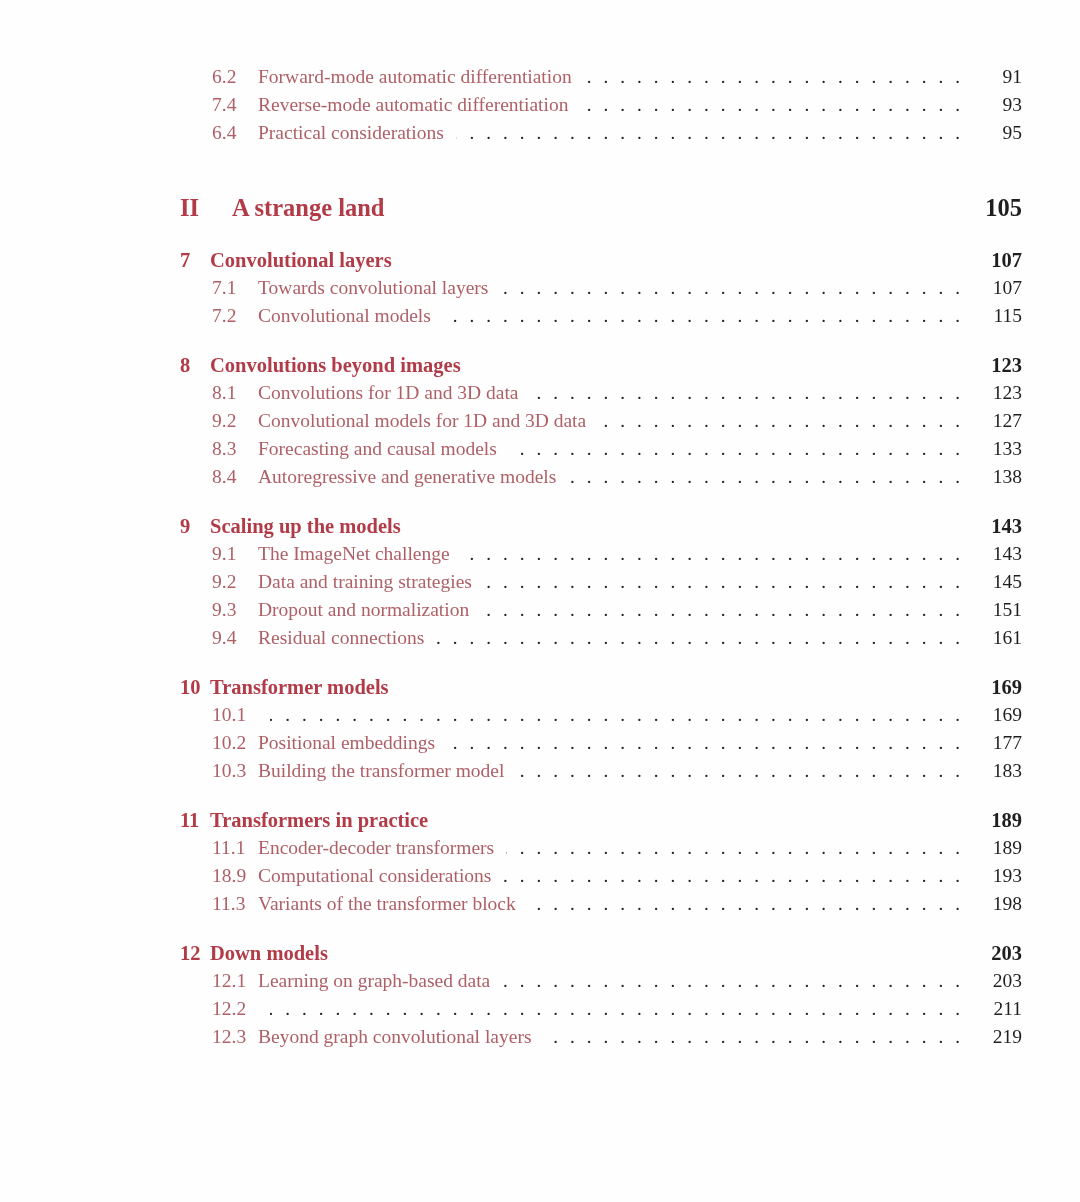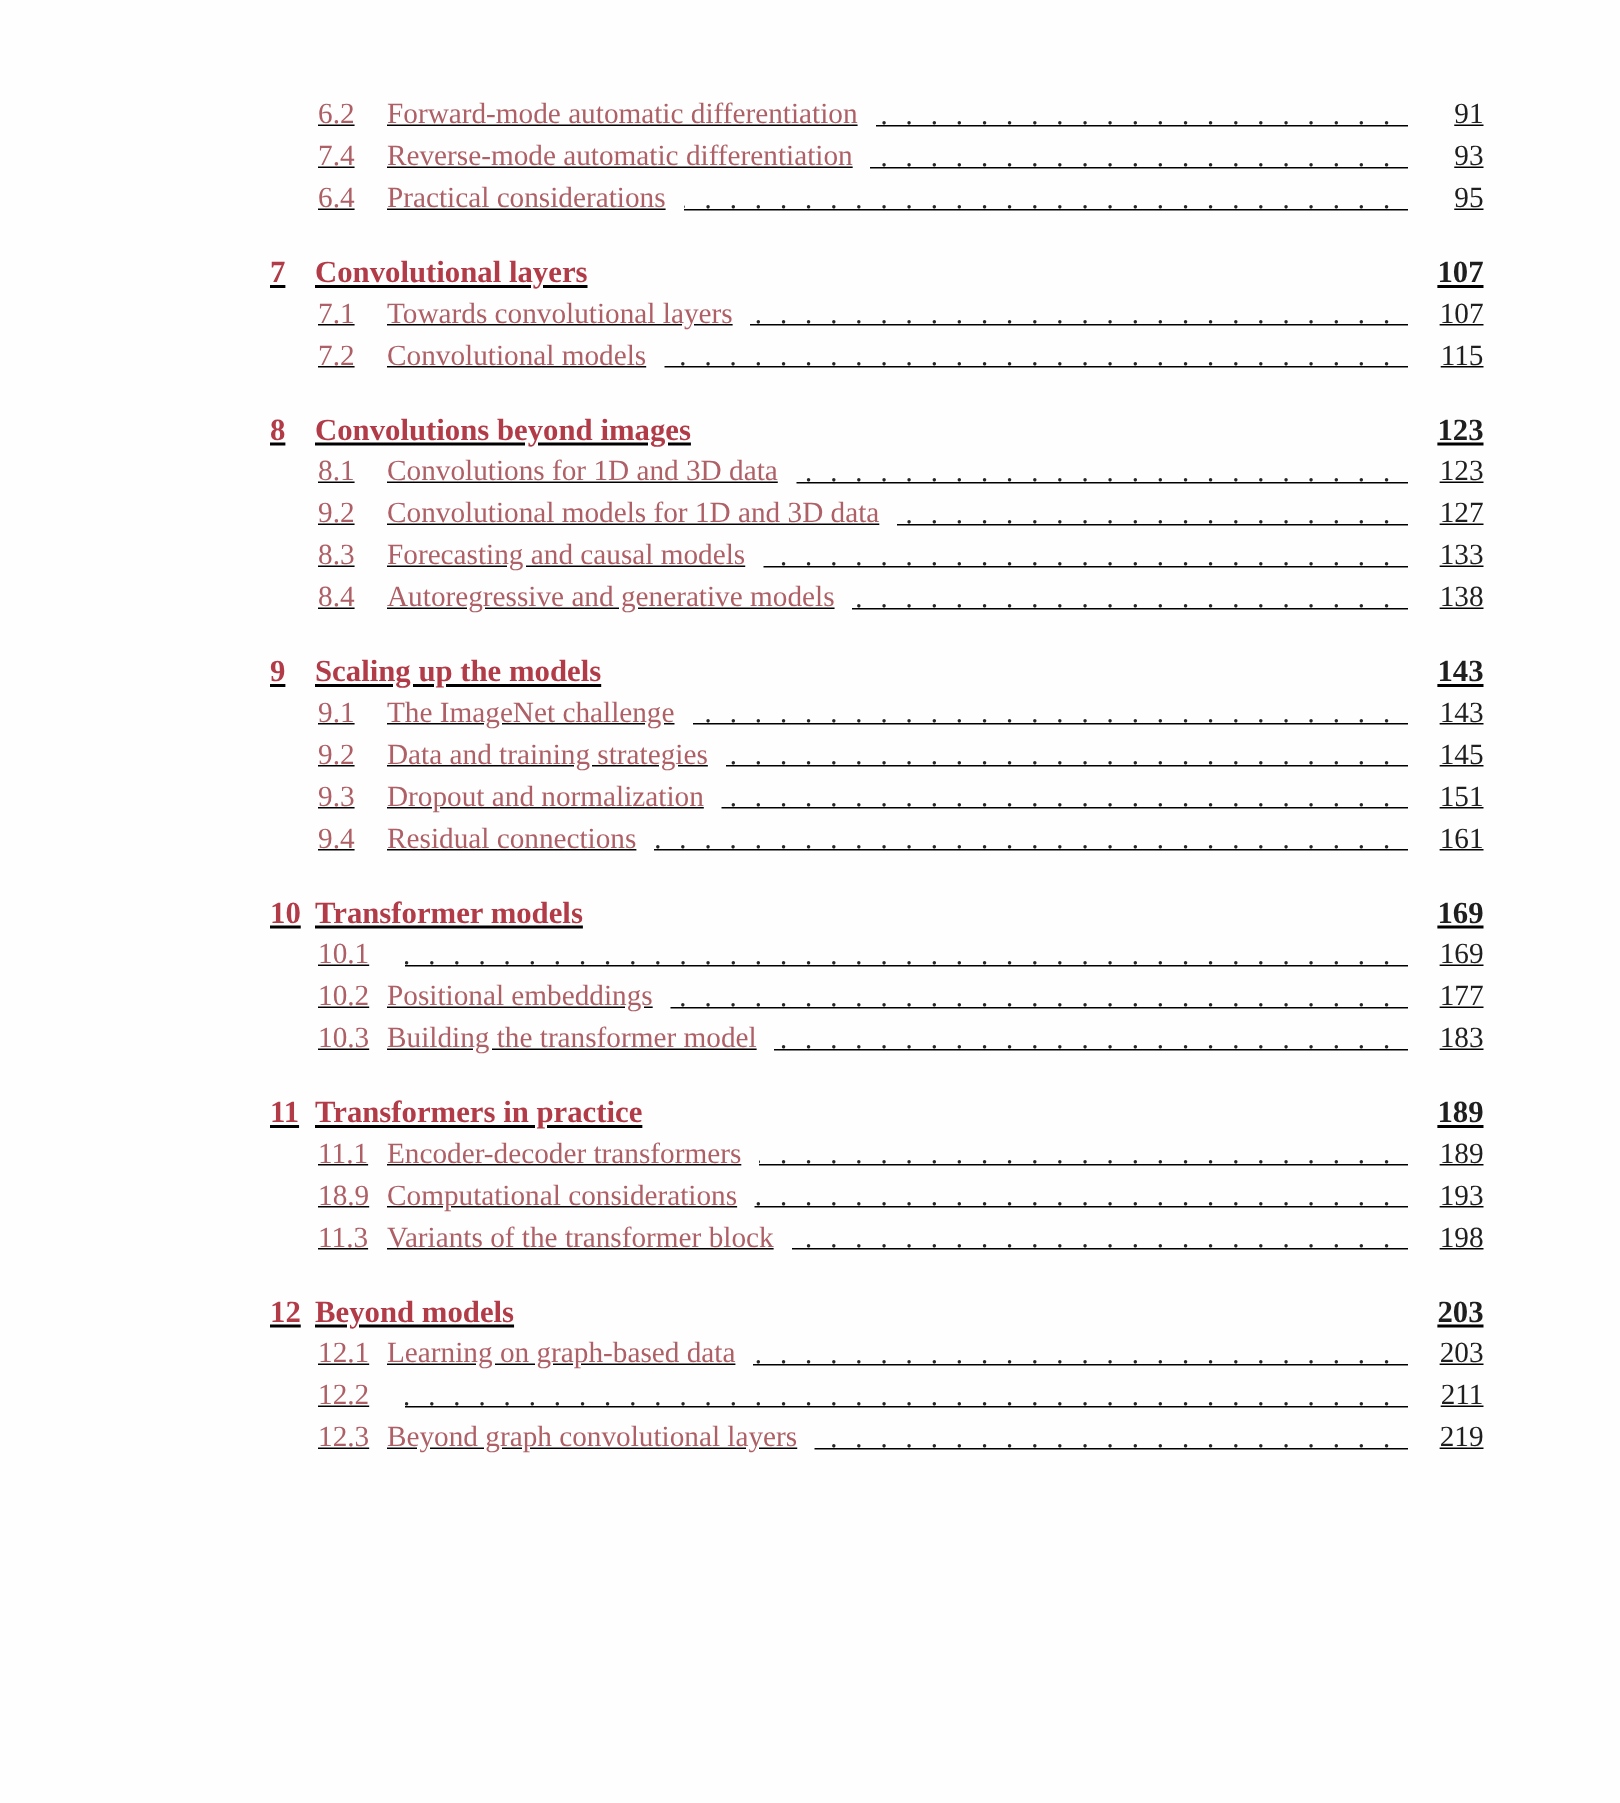--- a/index.html
+++ b/index.html
@@ -8,24 +8,23 @@
     --text-dark: #1f1f1f;
     --bg: #fefefe;
   }
   * { box-sizing: border-box; }
   html, body { margin: 0; padding: 0; background: var(--bg); }
   .page {
     position: relative;
     width: 1080px;
     height: 1202px;
     background: var(--bg);
-    padding: 63px 91px 0 180px;
+    padding: 63px 58px 0 180px;
     font-family: "Liberation Serif", "DejaVu Serif", serif;
     overflow: hidden;
-    text-decoration: underline;
   }
   .toc { width: 100%; }
   .row {
     display: flex;
     align-items: baseline;
     height: 28px;
     line-height: 28px;
     white-space: nowrap;
   }
   .row.section {
@@ -88,20 +87,26 @@
     <span class="title">Reverse-mode automatic differentiation</span>
     <span class="dots" aria-hidden="true">......................................................................</span>
     <span class="pagenum">93</span>
   </div>
       <div class="row section">
     <span class="num">6.4</span>
     <span class="title">Practical considerations</span>
     <span class="dots" aria-hidden="true">......................................................................</span>
     <span class="pagenum">95</span>
   </div>
+      <div class="row part">
+    <span class="num">II</span>
+    <span class="title">A strange land</span>
+
+    <span class="pagenum">105</span>
+  </div>
       <div class="row chapter">
     <span class="num">7</span>
     <span class="title">Convolutional layers</span>
 
     <span class="pagenum">107</span>
   </div>
       <div class="row section">
     <span class="num">7.1</span>
     <span class="title">Towards convolutional layers</span>
     <span class="dots" aria-hidden="true">......................................................................</span>
@@ -215,21 +220,21 @@
     <span class="pagenum">193</span>
   </div>
       <div class="row section">
     <span class="num">11.3</span>
     <span class="title">Variants of the transformer block</span>
     <span class="dots" aria-hidden="true">......................................................................</span>
     <span class="pagenum">198</span>
   </div>
       <div class="row chapter">
     <span class="num">12</span>
-    <span class="title">Beyond models</span>
+    <span class="title">Down models</span>
 
     <span class="pagenum">203</span>
   </div>
       <div class="row section">
     <span class="num">12.1</span>
     <span class="title">Learning on graph-based data</span>
     <span class="dots" aria-hidden="true">......................................................................</span>
     <span class="pagenum">203</span>
   </div>
       <div class="row section">

